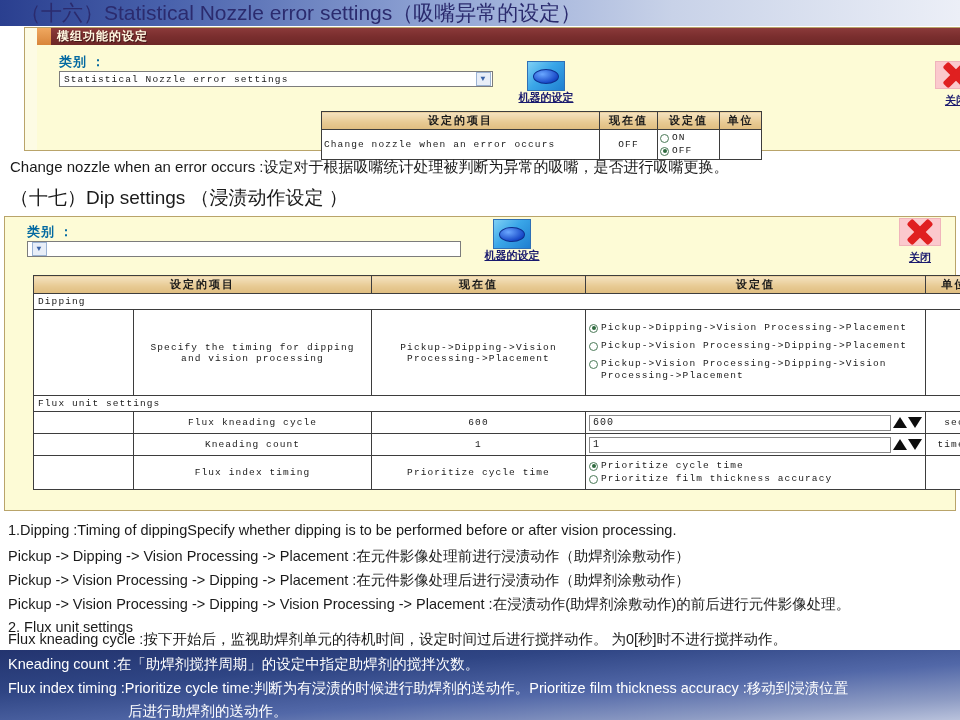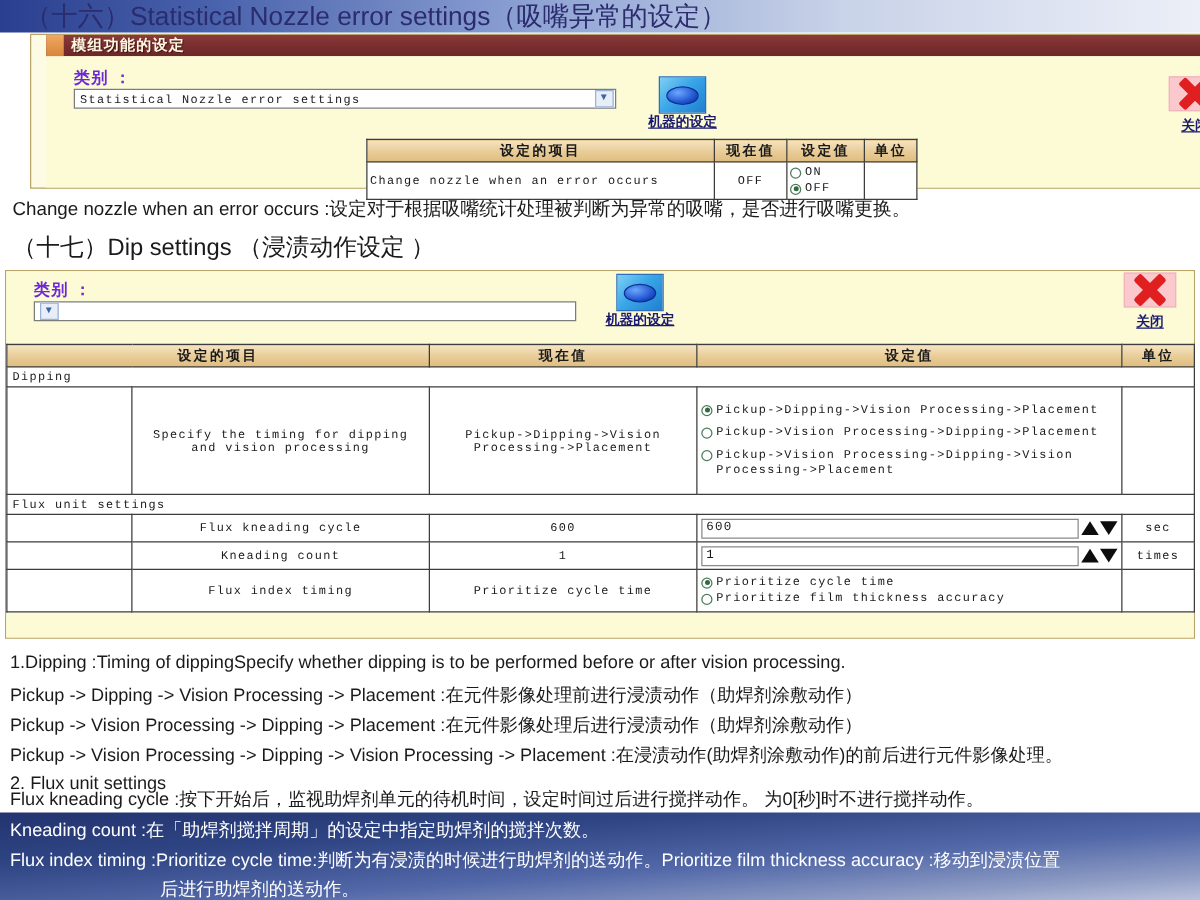--- a/index.html
+++ b/index.html
@@ -49,21 +49,21 @@
     text-shadow: 1px 1px 0 rgba(0,0,0,.4);
   }
 
   .panel-body {
     position: relative;
     background: #fdfbd6;
   }
   #panel1 .panel-body { height: 105px; }
 
   .field-label {
-    position: absolute; font-size: 13px; font-weight: bold; color: #6d28d9;
+    position: absolute; font-size: 13px; font-weight: bold; color: #0369a1;
     letter-spacing: 1px;
   }
   .combo {
     position: absolute;
     background: #ffffff;
     border: 1px solid #7c7c7c;
     height: 16px;
     display: flex; align-items: center;
     font-family: "Liberation Mono", monospace;
     font-size: 9.5px; color: #1a1a1a;
@@ -116,20 +116,21 @@
     font-size: 11px; color: #1a1a6e; font-weight: bold;
     text-decoration: underline; margin-top: 4px;
   }
 
   
   table.grid {
     border-collapse: collapse;
     font-family: "Liberation Mono", monospace;
     background: #ffffff;
     table-layout: fixed;
+    margin-left: 28px;
   }
   table.grid th, table.grid td {
     border: 1px solid #3d3d3d;
     font-size: 9.5px; color: #1a1a1a;
     padding: 1px 2px;
     vertical-align: middle;
     letter-spacing: 1.1px;
     word-wrap: break-word;
   }
   table.grid th {

